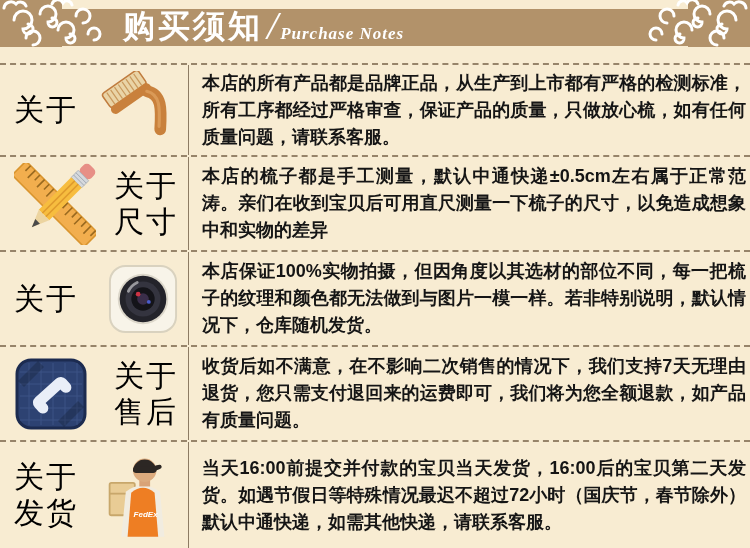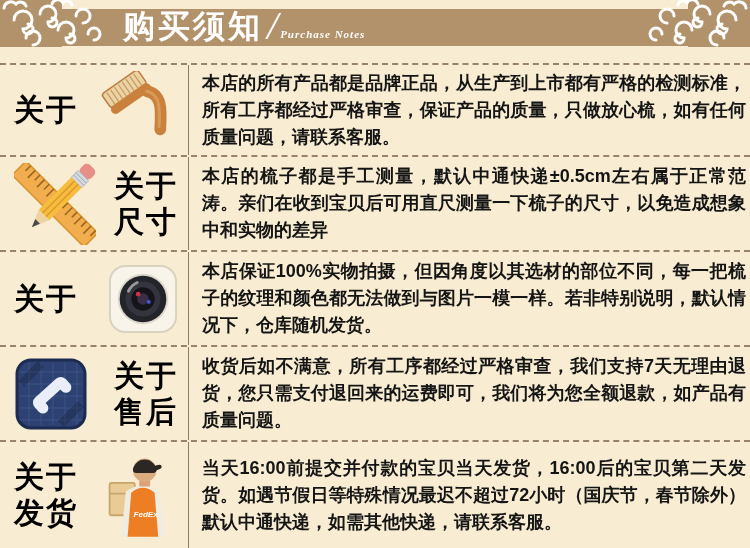--- a/index.html
+++ b/index.html
@@ -24,38 +24,38 @@
     font-size:32px;font-weight:bold;color:#fff;letter-spacing:3px;
     line-height:40px;
   }
   .slash{
     font-size:40px;color:#fff;font-style:italic;line-height:36px;
     margin:0 2px 2px 4px;font-family:"Liberation Serif",serif;
   }
   .sub-title{
     font-family:"Liberation Serif","DejaVu Serif",serif;
     font-style:italic;font-weight:bold;color:#fff;
-    font-size:11px;line-height:24px;letter-spacing:1px;
+    font-size:17px;line-height:24px;letter-spacing:1px;
   }
   
   .content{width:750px;}
   .spacer{height:16px;}
   .section{
     box-sizing:border-box;display:flex;align-items:stretch;
     border-top:2px dashed #97846a;
   }
   .s1{height:92px;} .s2{height:95px;} .s3{height:95px;} .s4{height:95px;} .s5{height:108px;}
   .leftcol{
     box-sizing:border-box;width:189px;flex:0 0 189px;
     border-right:1px solid #8d7b63;
     display:flex;align-items:center;justify-content:space-between;
     padding:0 10px 0 14px;
   }
   .sec-title{
-    font-size:30px;line-height:36px;font-weight:bold;color:#000;
+    font-size:30px;line-height:36px;font-weight:normal;color:#000;
     letter-spacing:2px;white-space:nowrap;
   }
   .icon-box{display:flex;align-items:center;justify-content:flex-end;}
   .textcol{
     flex:1;display:flex;align-items:center;
     padding:6px 4px 6px 13px;box-sizing:border-box;
   }
   .body-text{
     margin:0;font-size:18px;line-height:27px;font-weight:bold;
     color:#151515;text-align:justify;
@@ -196,21 +196,21 @@
             <path d="M16,42 v-6 a7,7 0 0 1 7,-7 h28 a7,7 0 0 1 7,7 v6 a5.5,5.5 0 0 1 -11,0 v-2 h-20 v2 a5.5,5.5 0 0 1 -11,0 z" fill="#e9eef8"></path>
           </g>
         </svg>
       </div>
       <div class="sec-title">
         <div>关于</div>
         <div>售后</div>
       </div>
     </div>
     <div class="textcol">
-      <p class="body-text">收货后如不满意，所有工序都经过严格审查，我们支持7天无理由退货，您只需支付退回来的运费即可，我们将为您全额退款，如产品有质量问题。</p>
+      <p class="body-text">收货后如不满意，在不影响二次销售的情况下，我们支持7天无理由退货，您只需支付退回来的运费即可，我们将为您全额退款，如产品有质量问题。</p>
     </div>
   </div>
 
   <div class="section s5">
     <div class="leftcol">
       <div class="sec-title">
         <div>关于</div>
         <div>发货</div>
       </div>
       <div class="icon-box">

